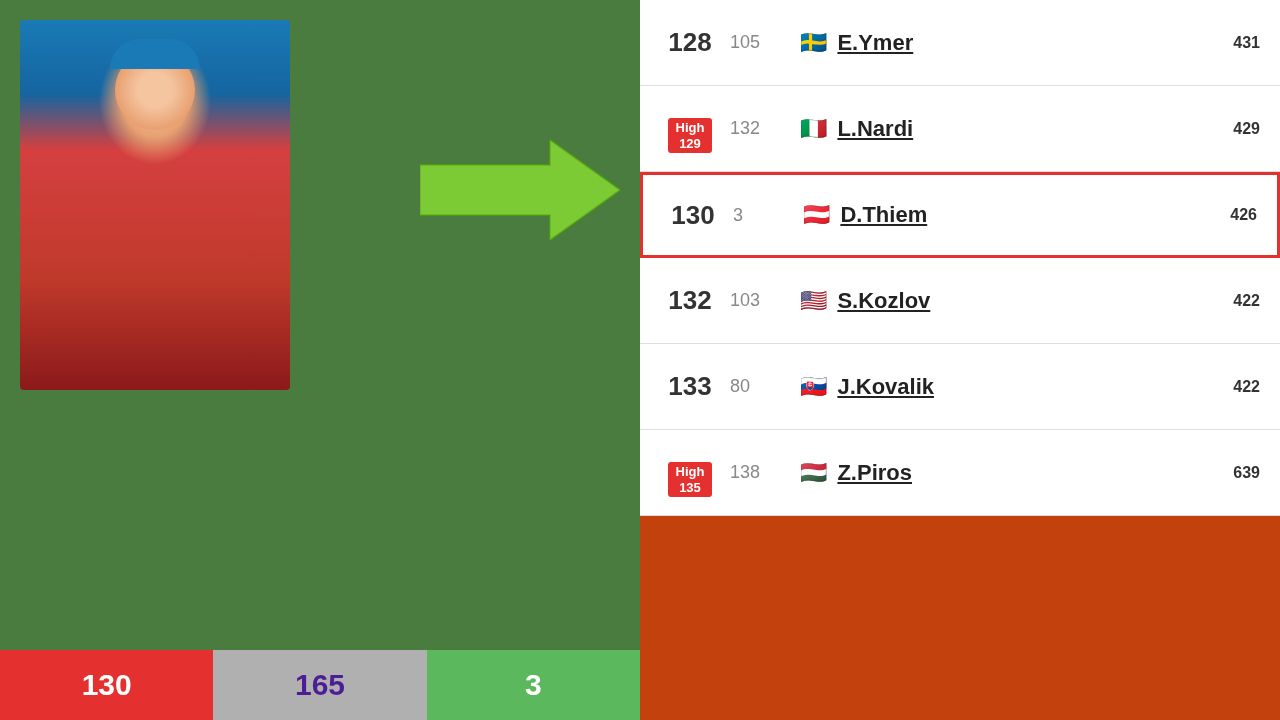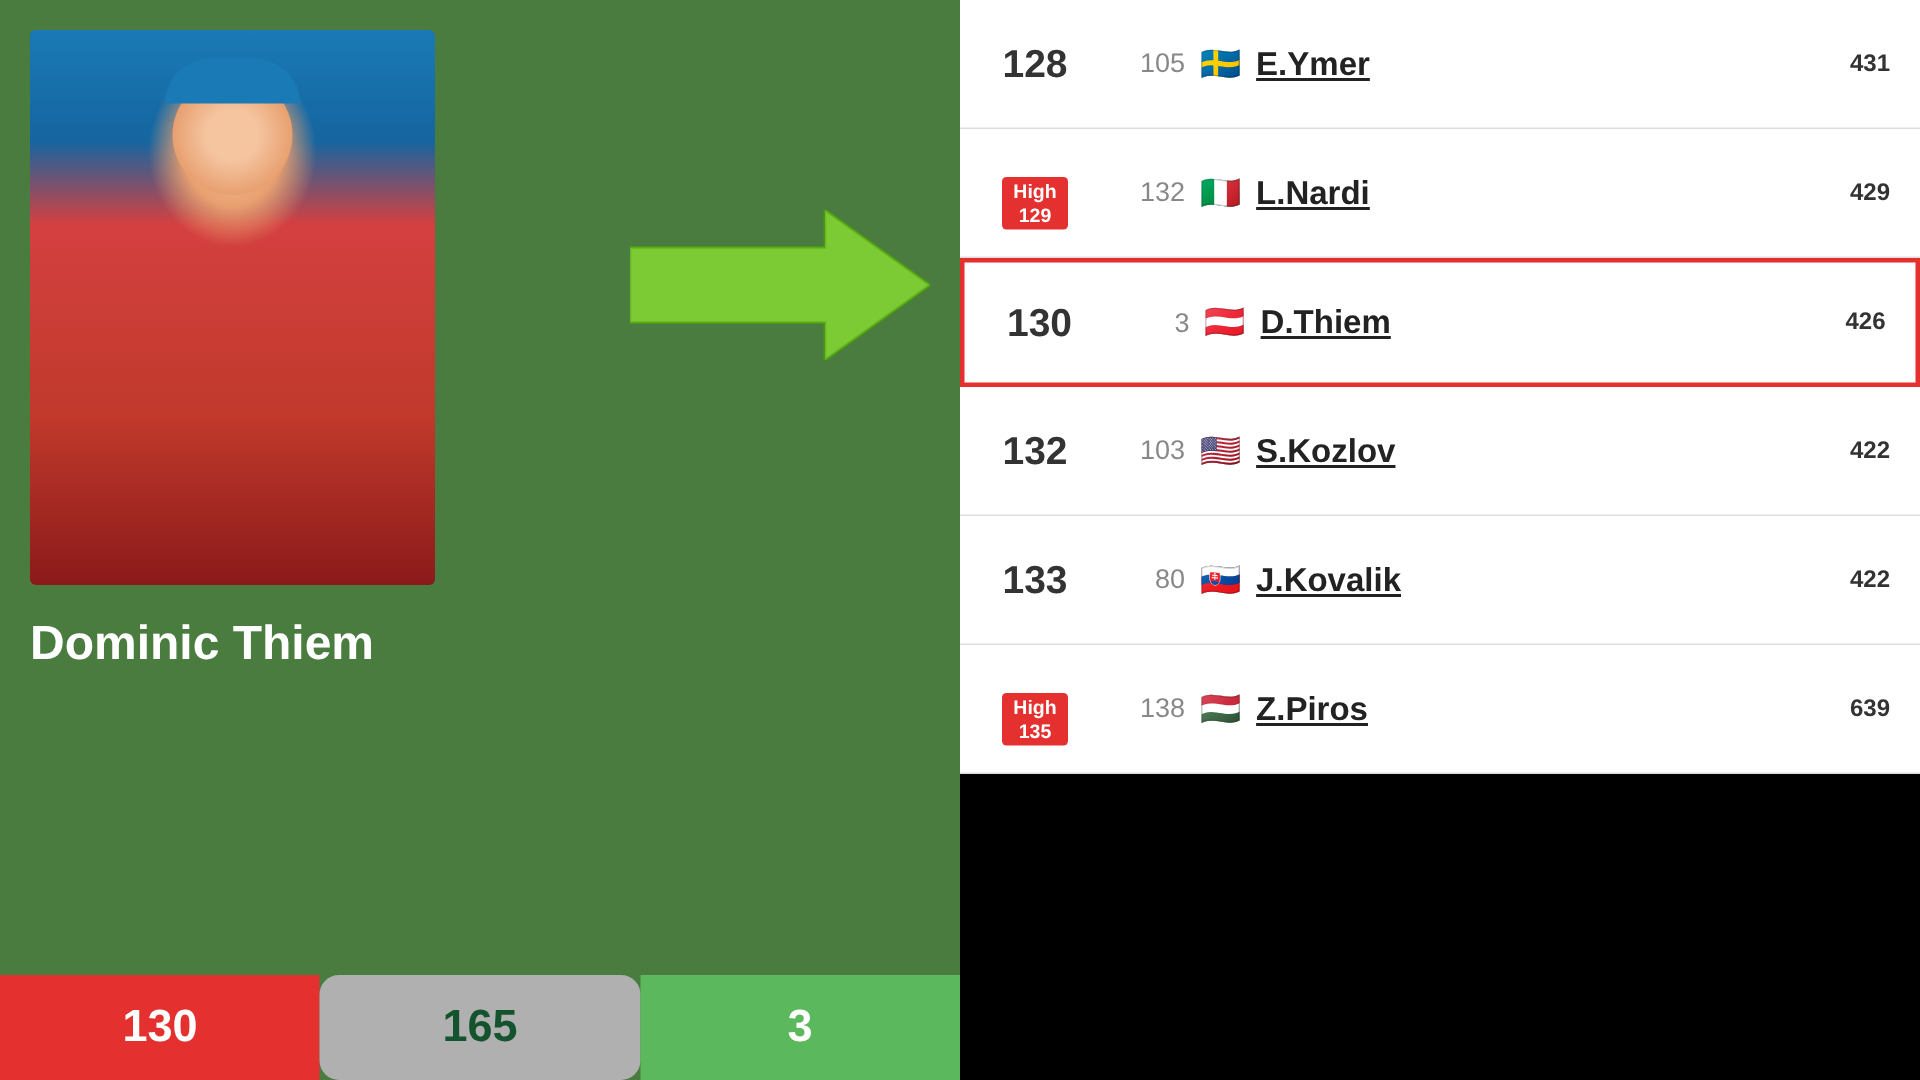--- a/index.html
+++ b/index.html
@@ -104,28 +104,28 @@
       flex: 1;
       display: flex;
       align-items: center;
       justify-content: center;
       font-size: 30px;
       font-weight: bold;
       color: white;
     }
 
     .stat-box.red { background: #e53030; }
-    .stat-box.gray { background: #b0b0b0; color: #14532d; border-radius: 13px; }
+    .stat-box.gray { background: #b0b0b0; color: #4c1d95; }
     .stat-box.green { background: #5cb85c; }
 
     
     .right-panel {
       width: 640px;
       height: 720px;
-      background: #000000;
+      background: #c2410c;
       overflow: hidden;
     }
 
     .ranking-row {
       display: flex;
       align-items: center;
       height: 86px;
       border-bottom: 1px solid #ddd;
       background: white;
       padding: 0 10px;
@@ -159,21 +159,21 @@
       font-weight: bold;
       padding: 2px 8px;
       border-radius: 3px;
       line-height: 1.2;
       text-align: center;
       margin-top: 14px;
     }
 
     .prev-rank {
       width: 60px;
-      text-align: right;
+      text-align: left;
       font-size: 18px;
       color: #888;
       flex-shrink: 0;
     }
 
     .player-info {
       flex: 1;
       display: flex;
       align-items: center;
       gap: 10px;
@@ -210,21 +210,20 @@
     <div class="player-photo-inner"></div>
   </div>
 
   <div class="arrow-area">
     <svg class="arrow-icon" viewBox="0 0 200 100" xmlns="http://www.w3.org/2000/svg">
       <polygon points="0,25 130,25 130,0 200,50 130,100 130,75 0,75" fill="#6cbf2a" stroke="#4a9a10" stroke-width="2"></polygon>
       <polygon points="0,25 130,25 130,0 200,50 130,100 130,75 0,75" fill="#8cd840" opacity="0.5"></polygon>
     </svg>
   </div>
 
-  <div class="player-name">Dominic Thiem</div>
 
   <div class="bottom-stats">
     <div class="stat-box red">130</div>
     <div class="stat-box gray">165</div>
     <div class="stat-box green">3</div>
   </div>
 </div>
 
 <div class="right-panel">
 

